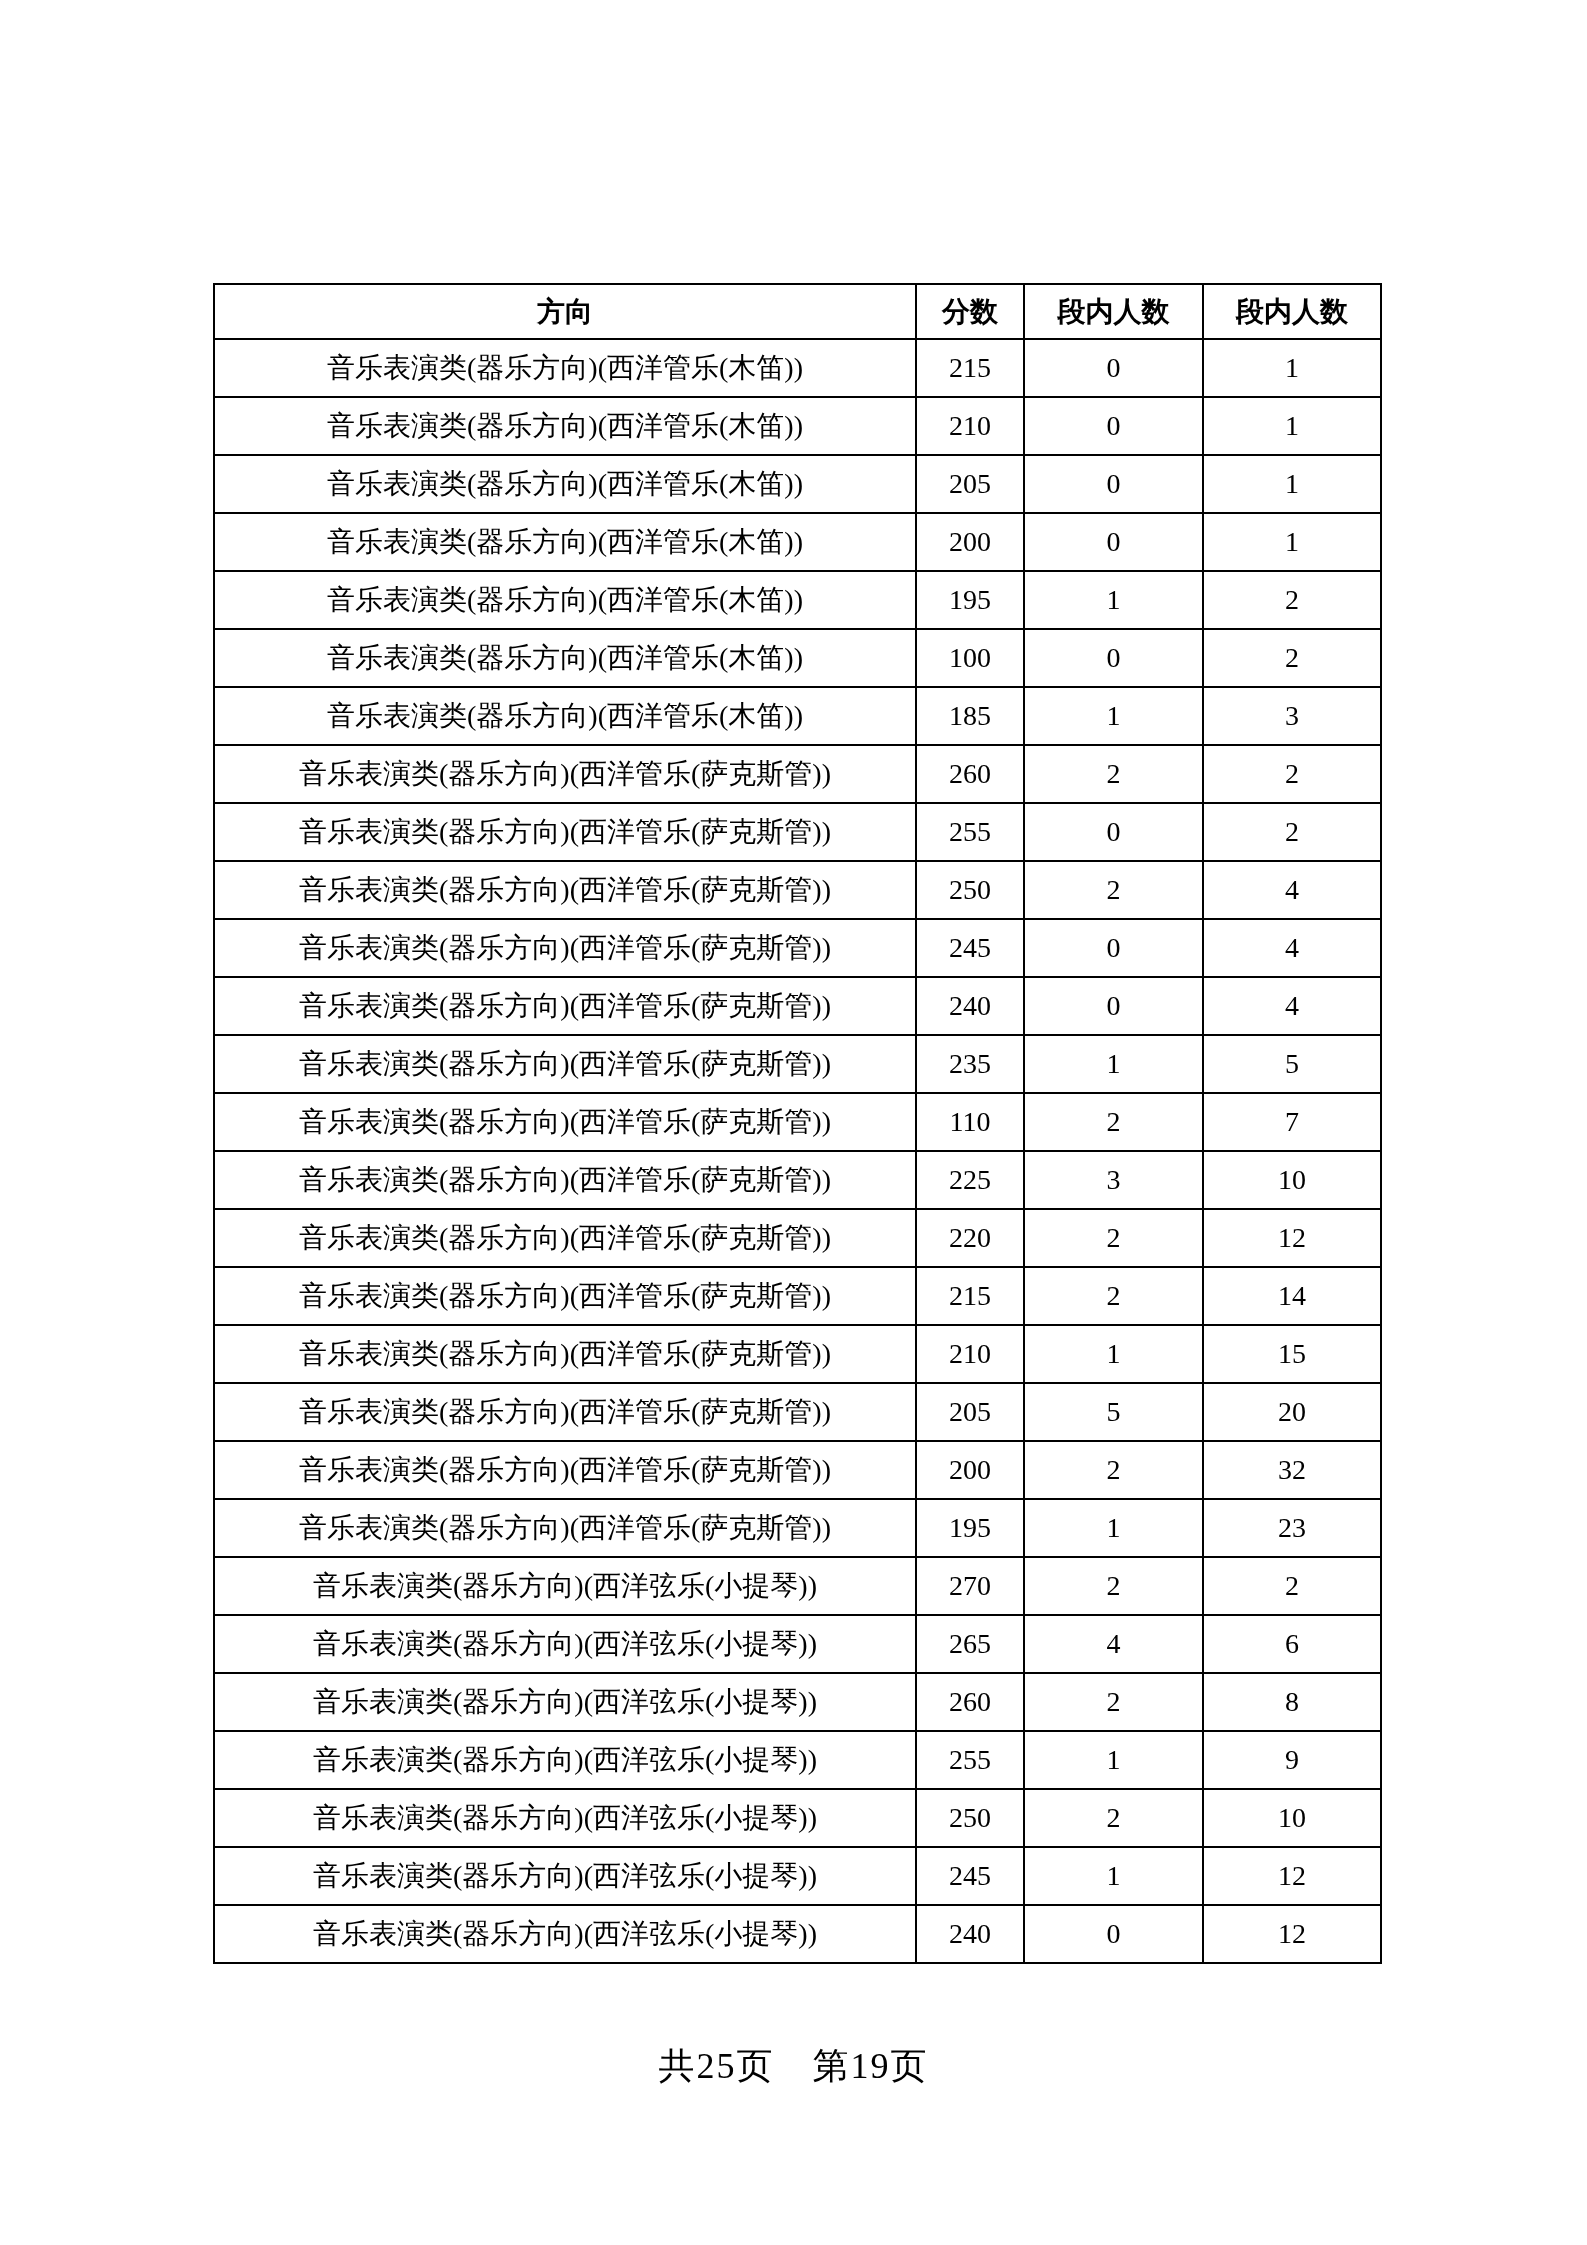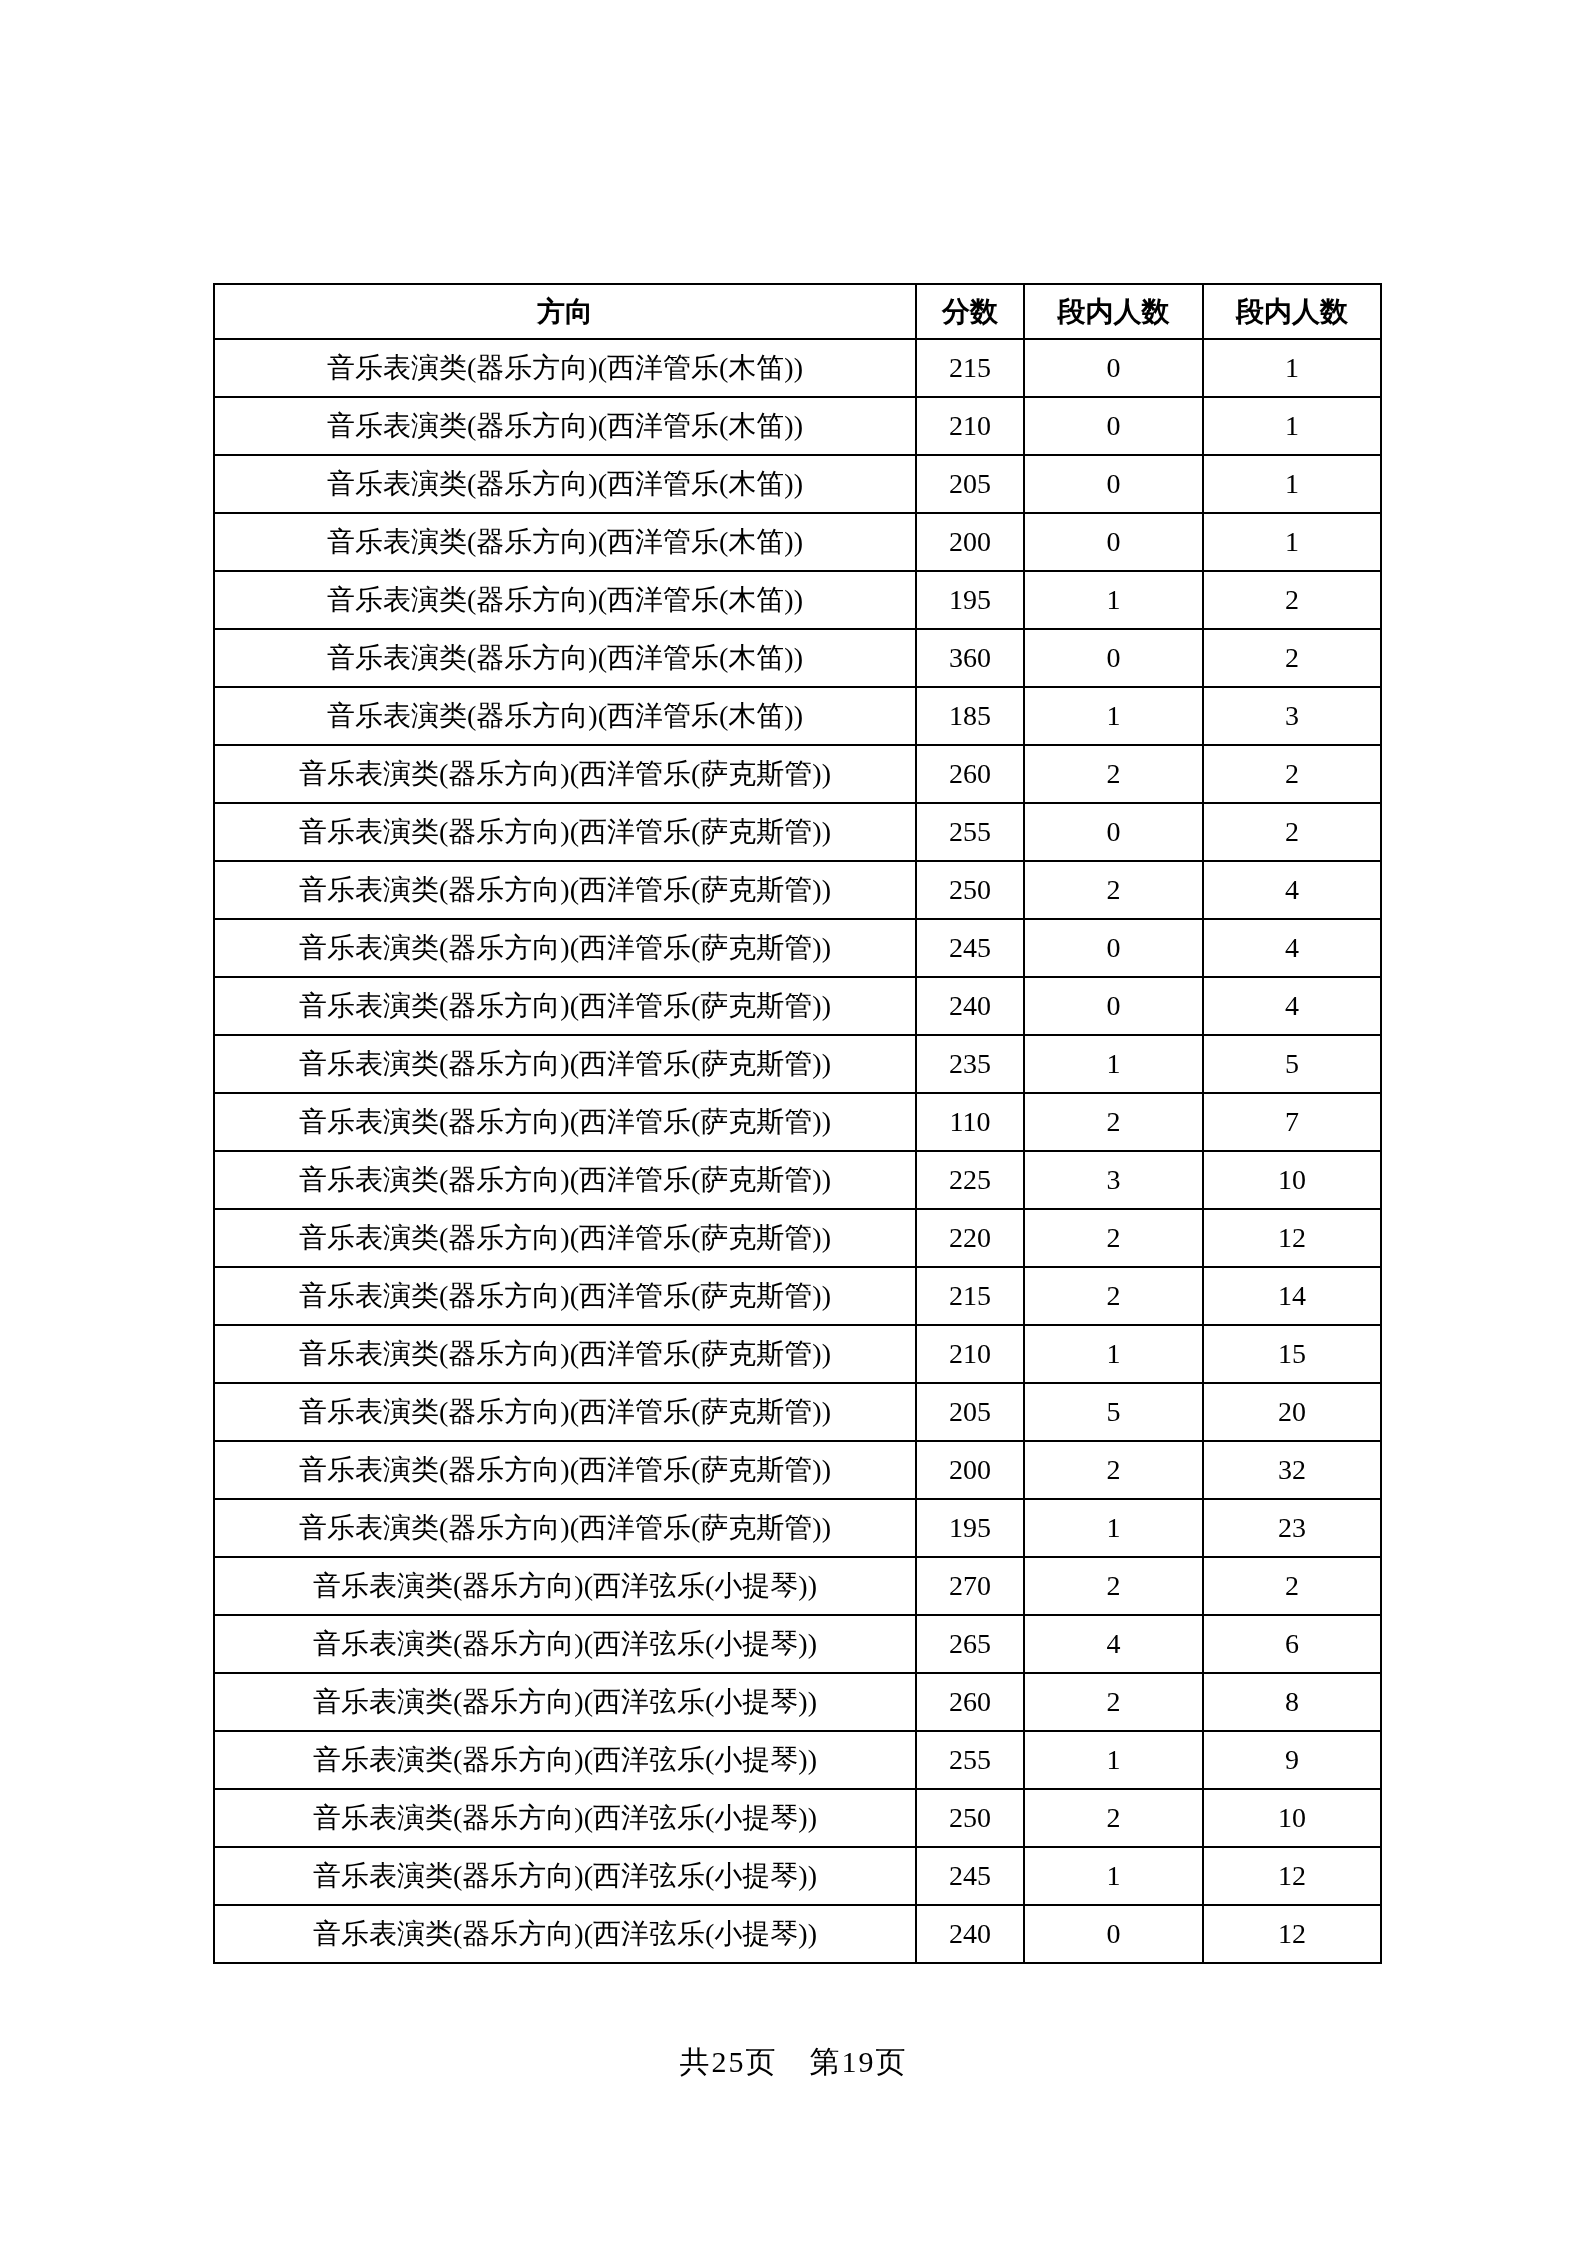--- a/index.html
+++ b/index.html
@@ -44,21 +44,21 @@
   table.score-table td {
     height: 56px;
     font-weight: normal;
   }
   .page-footer {
     position: absolute;
     left: 0;
     top: 2042px;
     width: 100%;
     text-align: center;
-    font-size: 30px;
+    font-size: 36px;
     letter-spacing: 2px;
   }
 </style>
 </head>
 <body>
 
 <div class="table-wrap">
   <table class="score-table">
     <colgroup>
       <col style="width:702px">
@@ -105,21 +105,21 @@
 
   <tr>
     <td>音乐表演类(器乐方向)(西洋管乐(木笛))</td>
     <td>195</td>
     <td>1</td>
     <td>2</td>
   </tr>
 
   <tr>
     <td>音乐表演类(器乐方向)(西洋管乐(木笛))</td>
-    <td>360</td>
+    <td>100</td>
     <td>0</td>
     <td>2</td>
   </tr>
 
   <tr>
     <td>音乐表演类(器乐方向)(西洋管乐(木笛))</td>
     <td>185</td>
     <td>1</td>
     <td>3</td>
   </tr>

